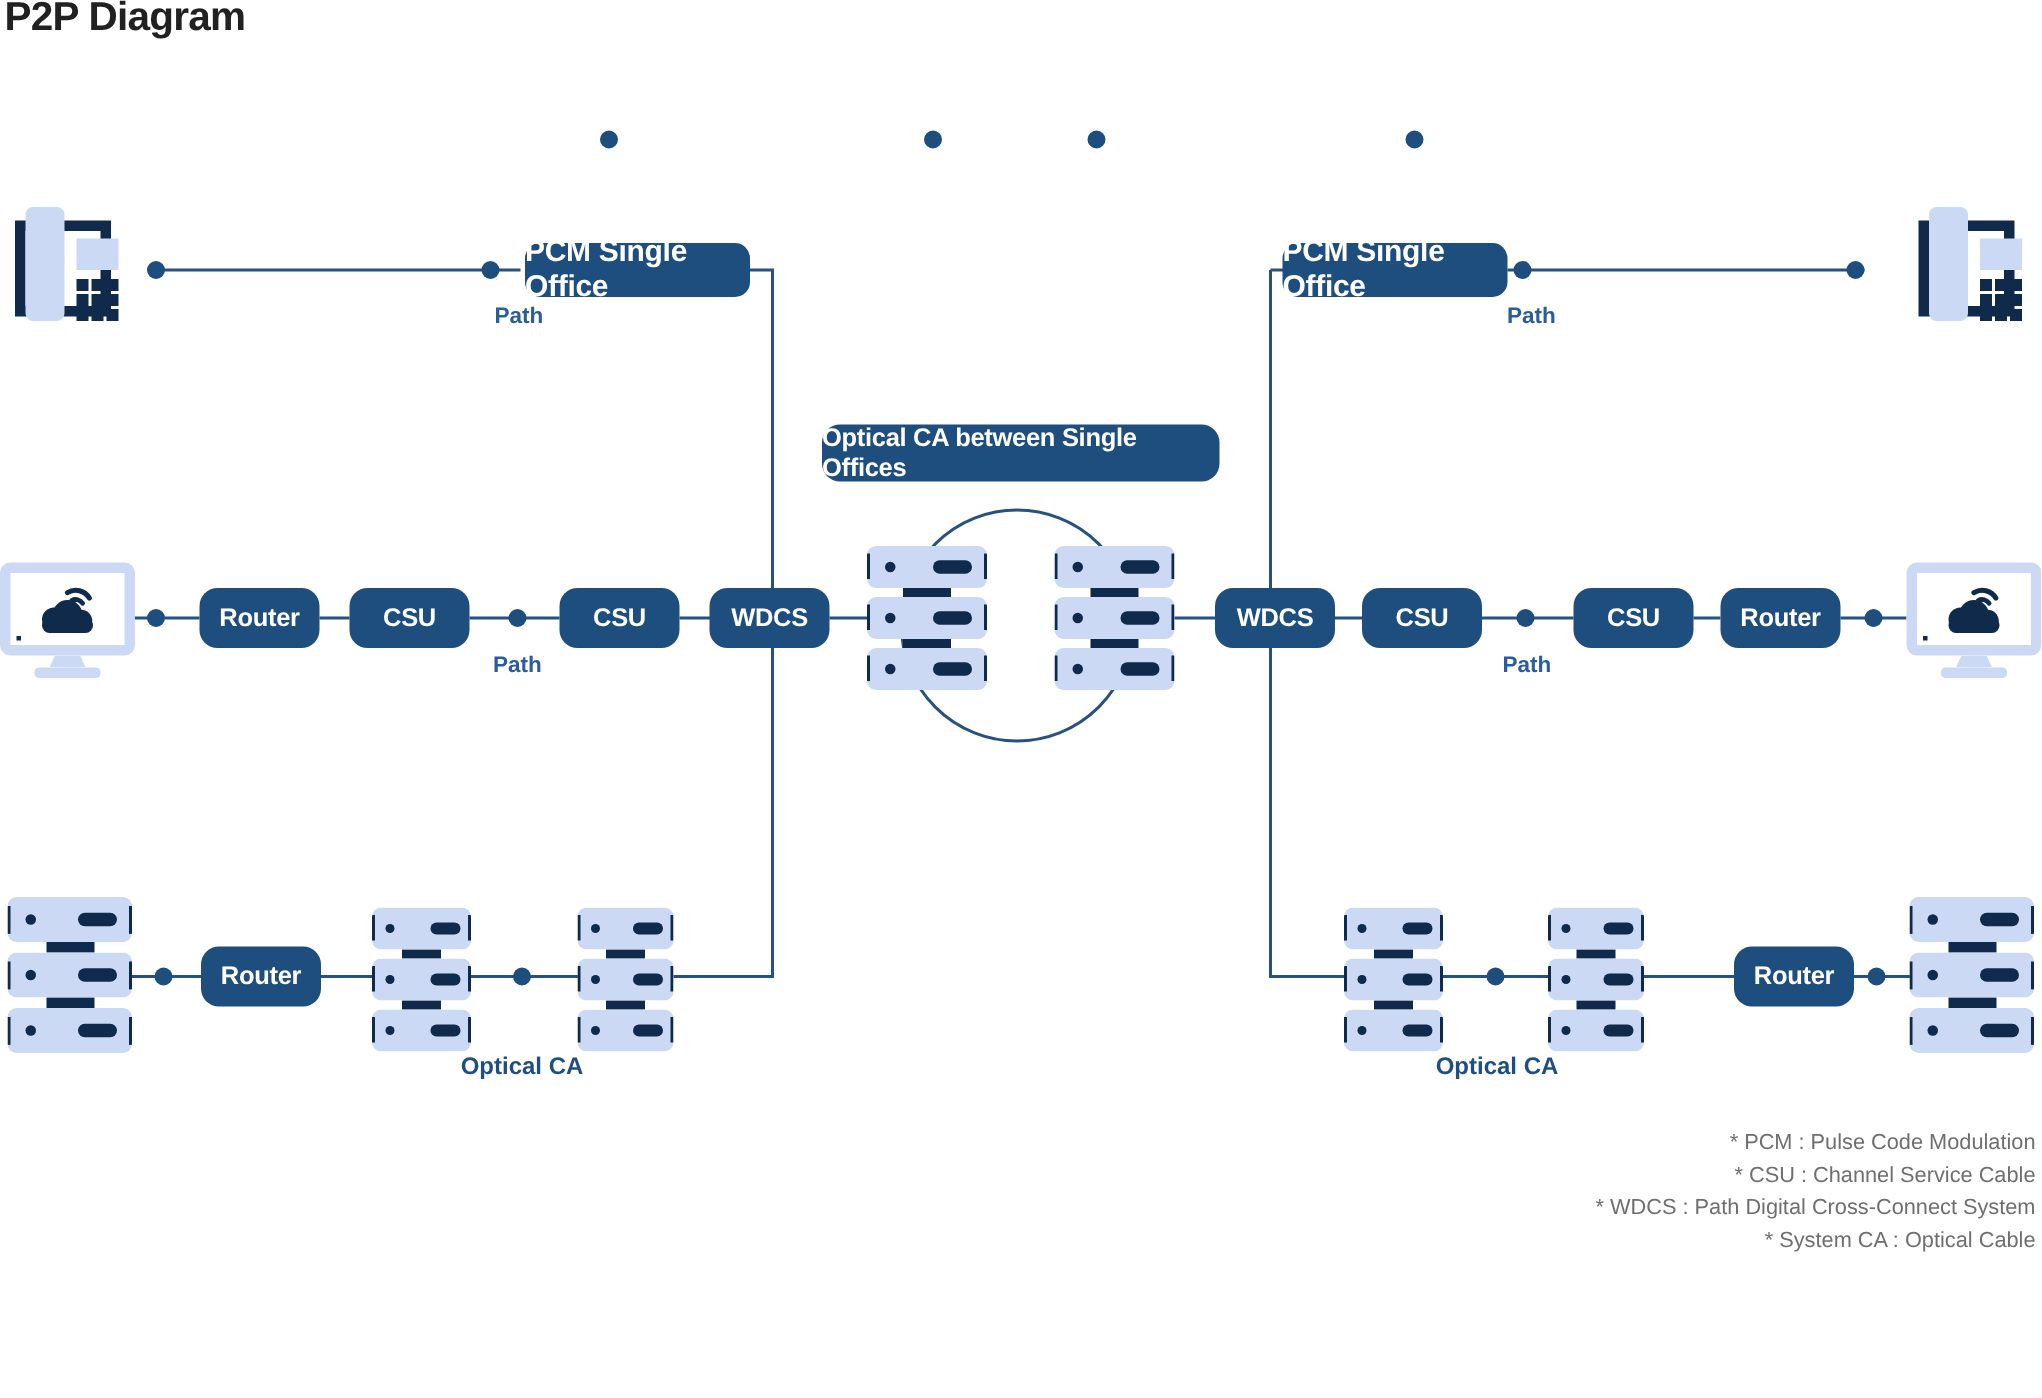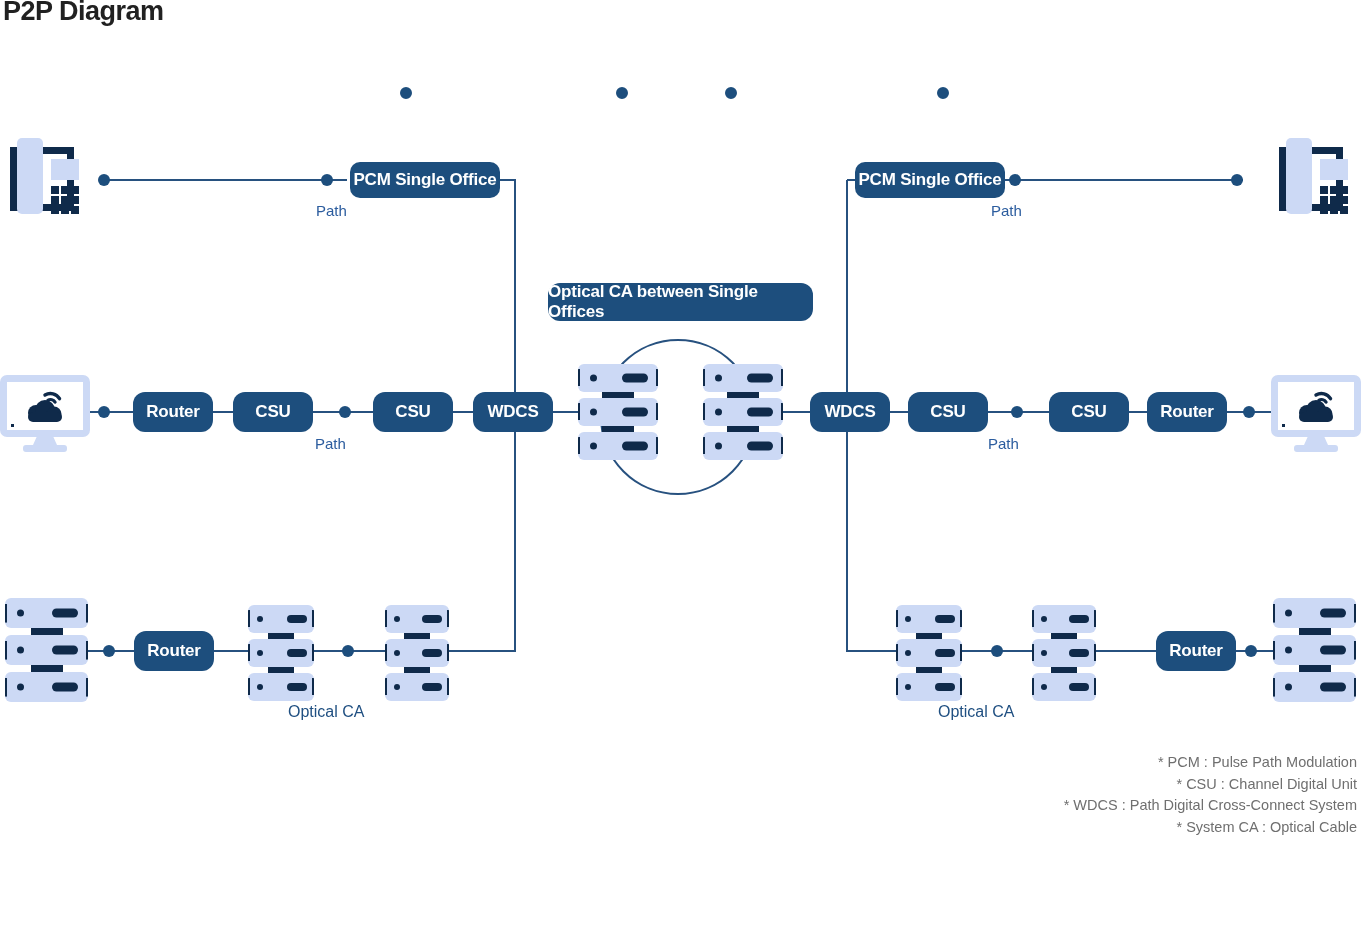--- a/index.html
+++ b/index.html
@@ -19,24 +19,24 @@
   .title{position:absolute;left:3px;top:-4px;font-size:27px;font-weight:700;color:var(--title);letter-spacing:-.5px}
 
   
   .hline{position:absolute;height:2px;background:var(--line)}
   .vline{position:absolute;width:2px;background:var(--line)}
   .dot{position:absolute;width:12px;height:12px;border-radius:50%;background:var(--navy)}
   .ring{position:absolute;width:10px;height:10px;border:6px solid var(--navy);background:#fff;border-radius:50%}
 
   
   .pill{position:absolute;display:flex;align-items:center;justify-content:center;background:var(--navy);color:#fff;font-weight:700;font-size:17px;border-radius:12px;letter-spacing:-.2px}
-  .pill.wide{border-radius:10px;font-size:17px}
-
-  
-  .lbl{position:absolute;font-weight:400}
+  .pill.wide{border-radius:10px;font-size:20px}
+
+  
+  .lbl{position:absolute;text-align:center;font-weight:700}
   .path{width:60px;font-size:15px;color:var(--pathblue)}
   .opt{width:120px;font-size:16px;color:var(--optblue)}
   .legend{position:absolute;right:4px;top:752px;text-align:right;font-size:14.5px;line-height:21.5px;font-weight:500;color:var(--legend)}
 
   
   .stack{position:absolute}
   .w83{width:83px}.w80{width:80px}.w66{width:66px}.w64{width:64px}
   .unit{position:relative;border-radius:6px;background:
       linear-gradient(var(--dark),var(--dark)) left center/2px 62% no-repeat,
       linear-gradient(var(--dark),var(--dark)) right center/2px 62% no-repeat,
@@ -247,19 +247,19 @@
   </div>
   <div class="stack w64 h28 sm" style="left:1032px;top:605px">
     <div class="unit"></div>
     <div class="tabrow"></div>
     <div class="unit"></div>
     <div class="tabrow"></div>
     <div class="unit"></div>
   </div>
 
   <div class="legend">
-    <div>* PCM : Pulse Path Modulation</div>
-    <div>* CSU : Channel Digital Unit</div>
+    <div>* PCM : Pulse Code Modulation</div>
+    <div>* CSU : Channel Service Cable</div>
     <div>* WDCS : Path Digital Cross-Connect System</div>
     <div>* System CA : Optical Cable</div>
   </div>
 
 </div>
 
 </body></html>

